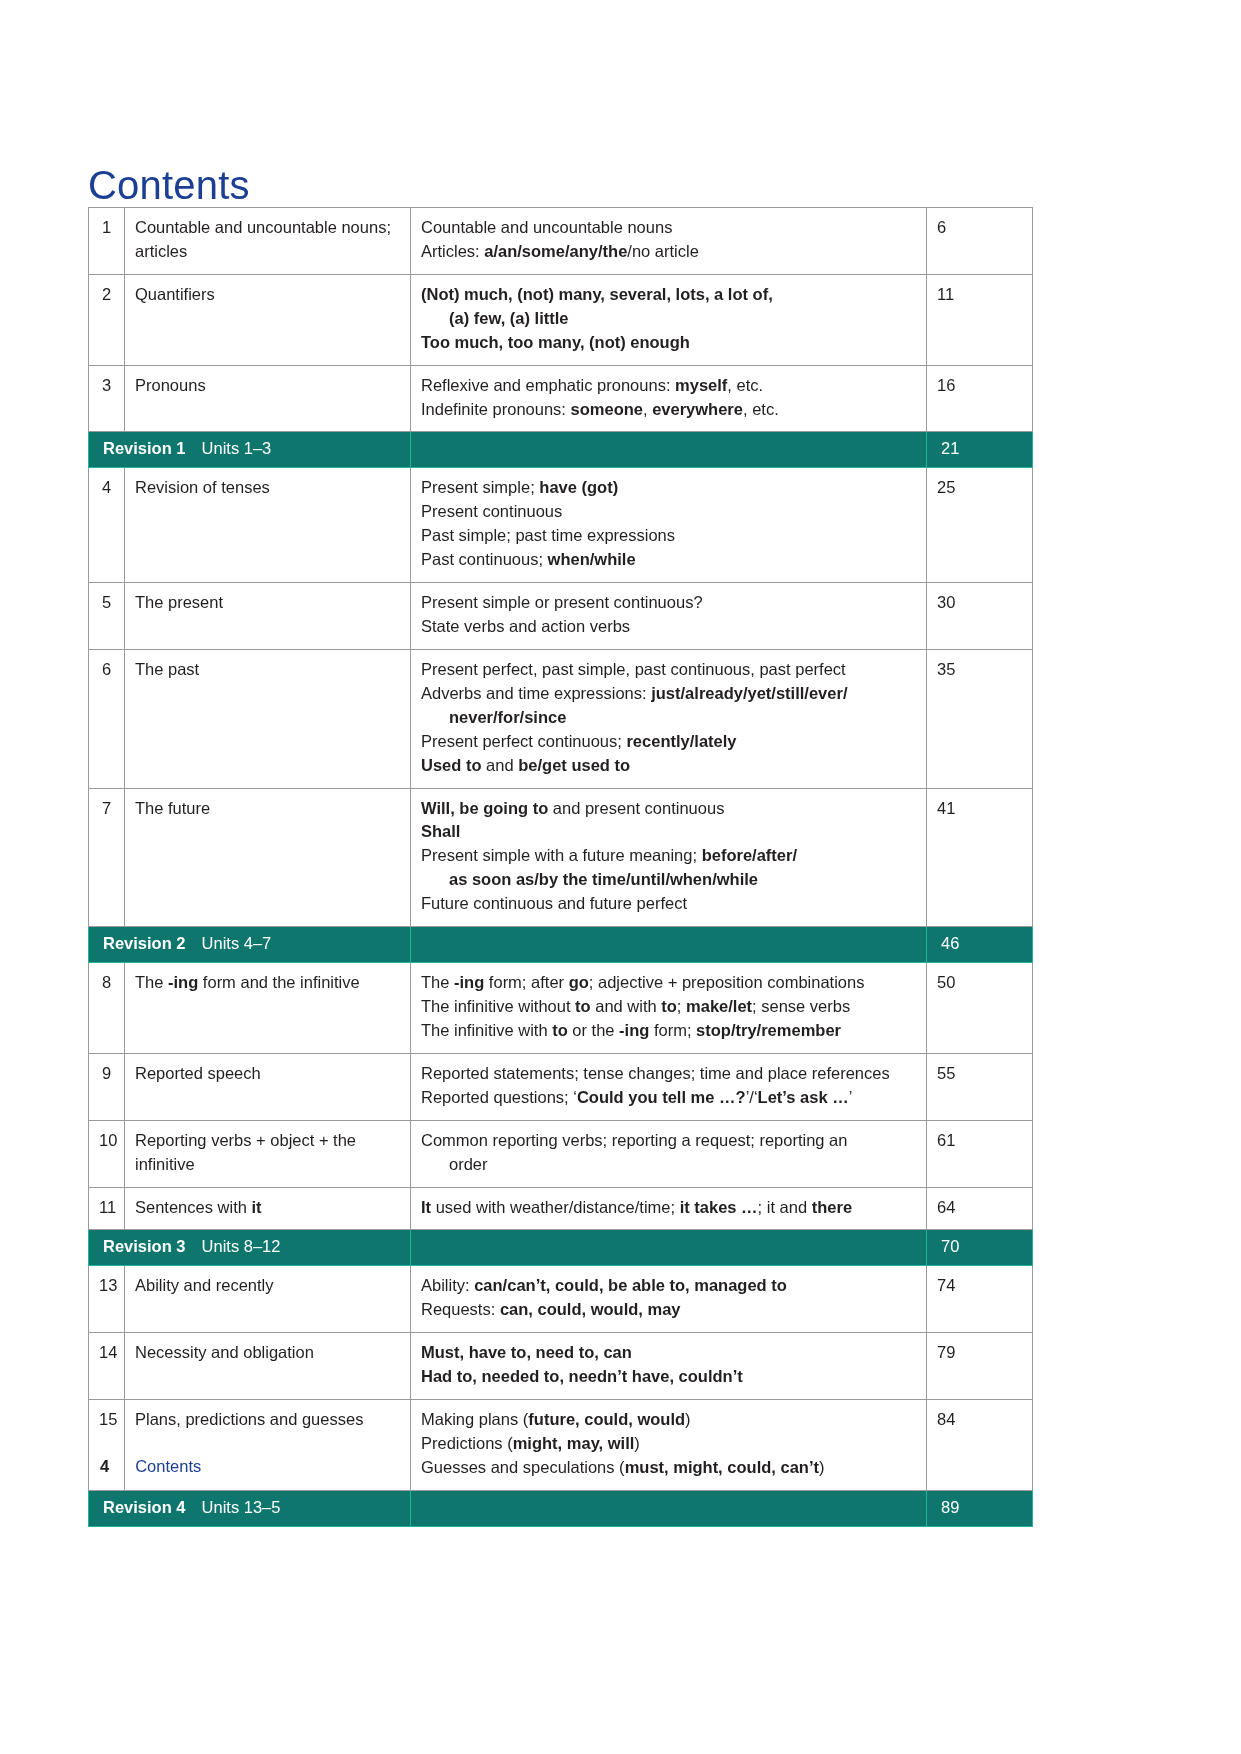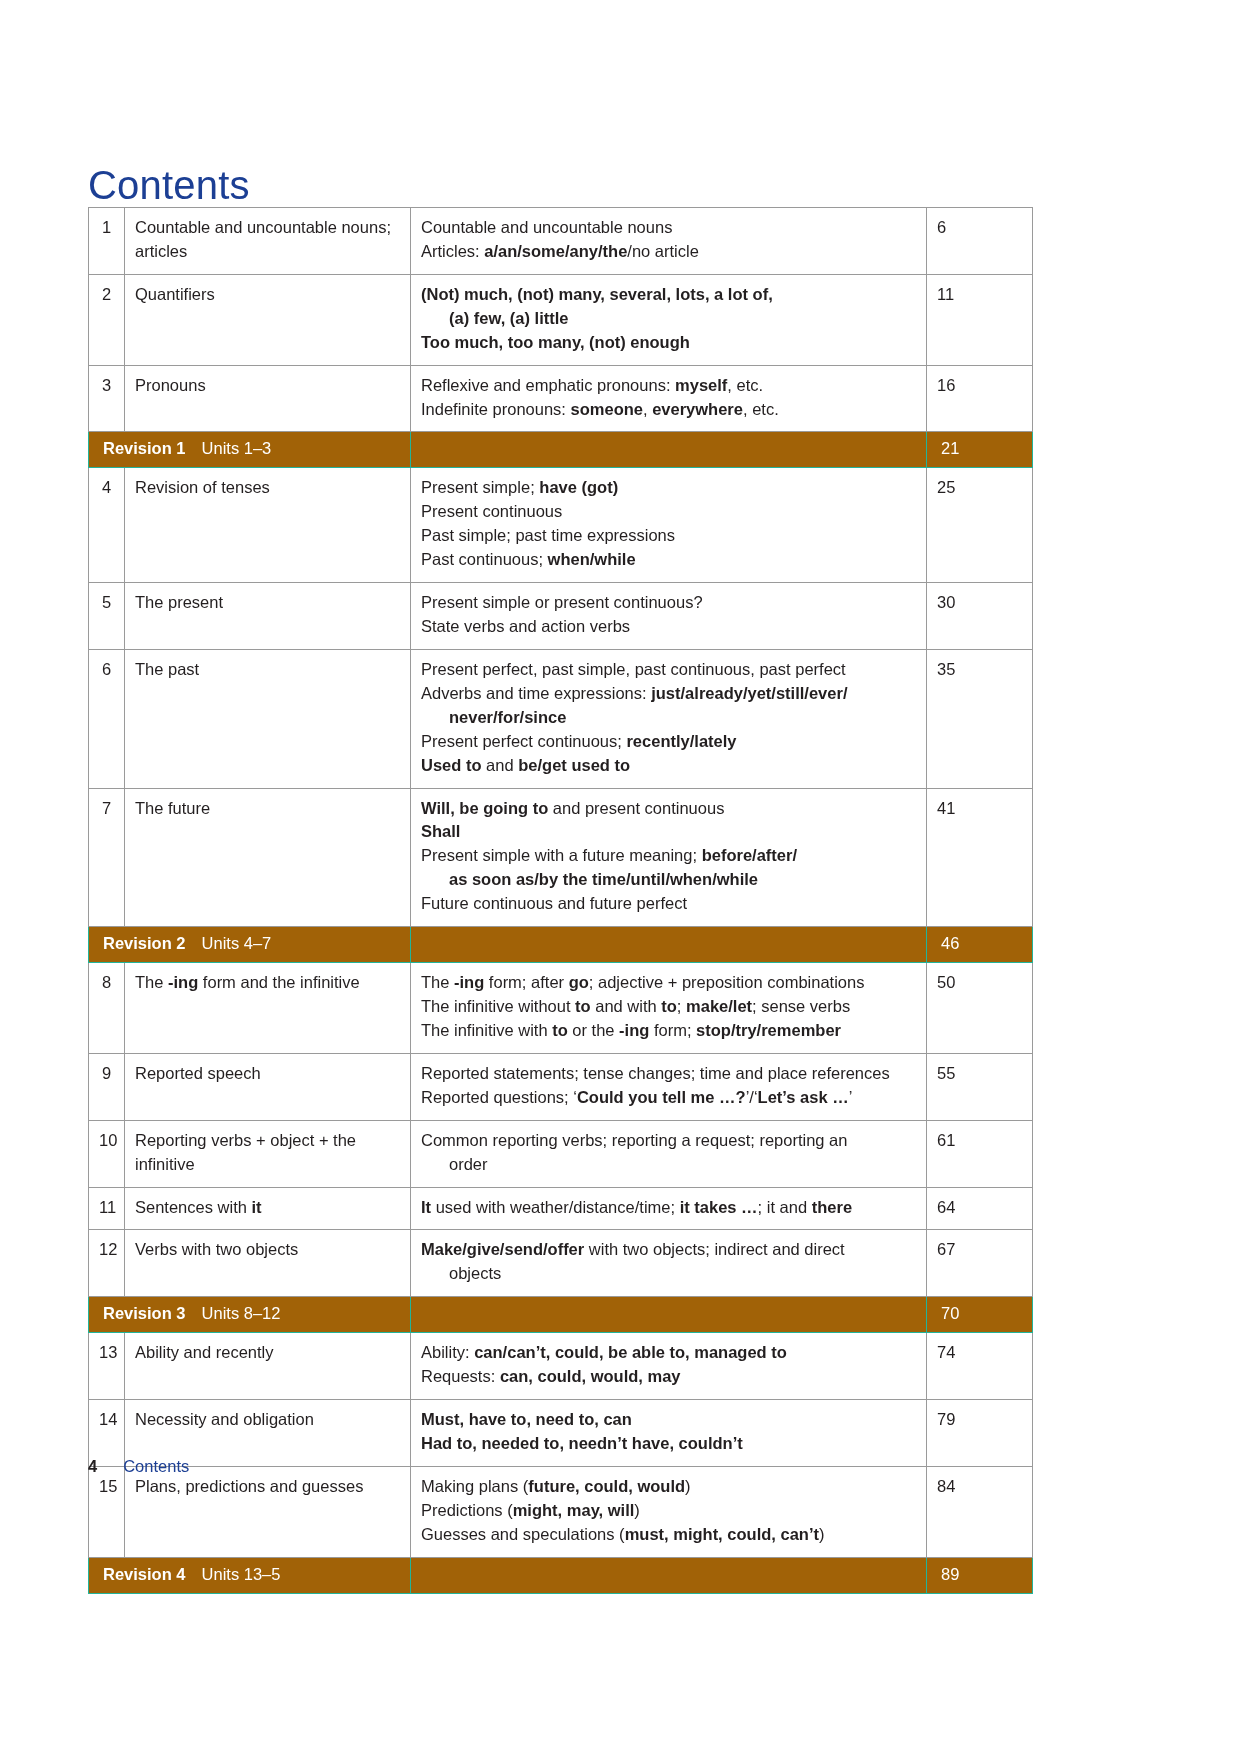--- a/index.html
+++ b/index.html
@@ -44,37 +44,37 @@
   .col-num   { width: 36px;  text-align: center; padding-left: 2px; padding-right: 2px; }
   .col-topic { width: 286px; }
   .col-desc  { width: 516px; }
   .col-page  { width: 106px; padding-left: 14px; }
 
   .ind { display: block; padding-left: 28px; text-indent: 0; }
   b { font-weight: 700; }
 
   
   .rev-row td {
-    background: #a16207;
+    background: #0f766e;
     border: 1px solid #22b49a;
     color: #ffffff;
     padding: 5px 10px 6px 10px;
     font-size: 16.5px;
   }
   .rev-row .rev-label {
     padding-left: 14px;
     white-space: nowrap;
   }
   .rev-row .rev-label b { font-weight: 700; }
   .rev-row .rev-units { padding-left: 16px; font-weight: 400; }
   .rev-row .rev-page { padding-left: 14px; }
 
   .footer {
     position: absolute;
-    left: 88px;
+    left: 100px;
     top: 1457px;
     font-size: 16.5px;
     color: #1c3f94;
   }
   .footer .fnum {
     font-weight: 700;
     color: #231f20;
     margin-right: 26px;
   }
   .footer .flabel { color: #1c3f94; }
@@ -157,26 +157,20 @@
           <td class="col-topic">Reporting verbs + object + the infinitive</td>
           <td class="col-desc">Common reporting verbs; reporting a request; reporting an<span class="ind">order</span></td>
           <td class="col-page">61</td>
         </tr>
         <tr>
           <td class="col-num">11</td>
           <td class="col-topic">Sentences with <b>it</b></td>
           <td class="col-desc"><b>It</b> used with weather/distance/time; <b>it takes …</b>; it and <b>there</b></td>
           <td class="col-page">64</td>
         </tr>
-        <tr>
-          <td class="col-num">12</td>
-          <td class="col-topic">Verbs with two objects</td>
-          <td class="col-desc"><b>Make/give/send/offer</b> with two objects; indirect and direct<span class="ind">objects</span></td>
-          <td class="col-page">67</td>
-        </tr>
         <tr class="rev-row">
           <td class="rev-label" colspan="2"><b>Revision 3</b><span class="rev-units">Units 8–12</span></td>
           <td>&nbsp;</td>
           <td class="rev-page">70</td>
         </tr>
         <tr>
           <td class="col-num">13</td>
           <td class="col-topic">Ability and recently</td>
           <td class="col-desc">Ability: <b>can/can’t, could, be able to, managed to</b><br>Requests: <b>can, could, would, may</b></td>
           <td class="col-page">74</td>

